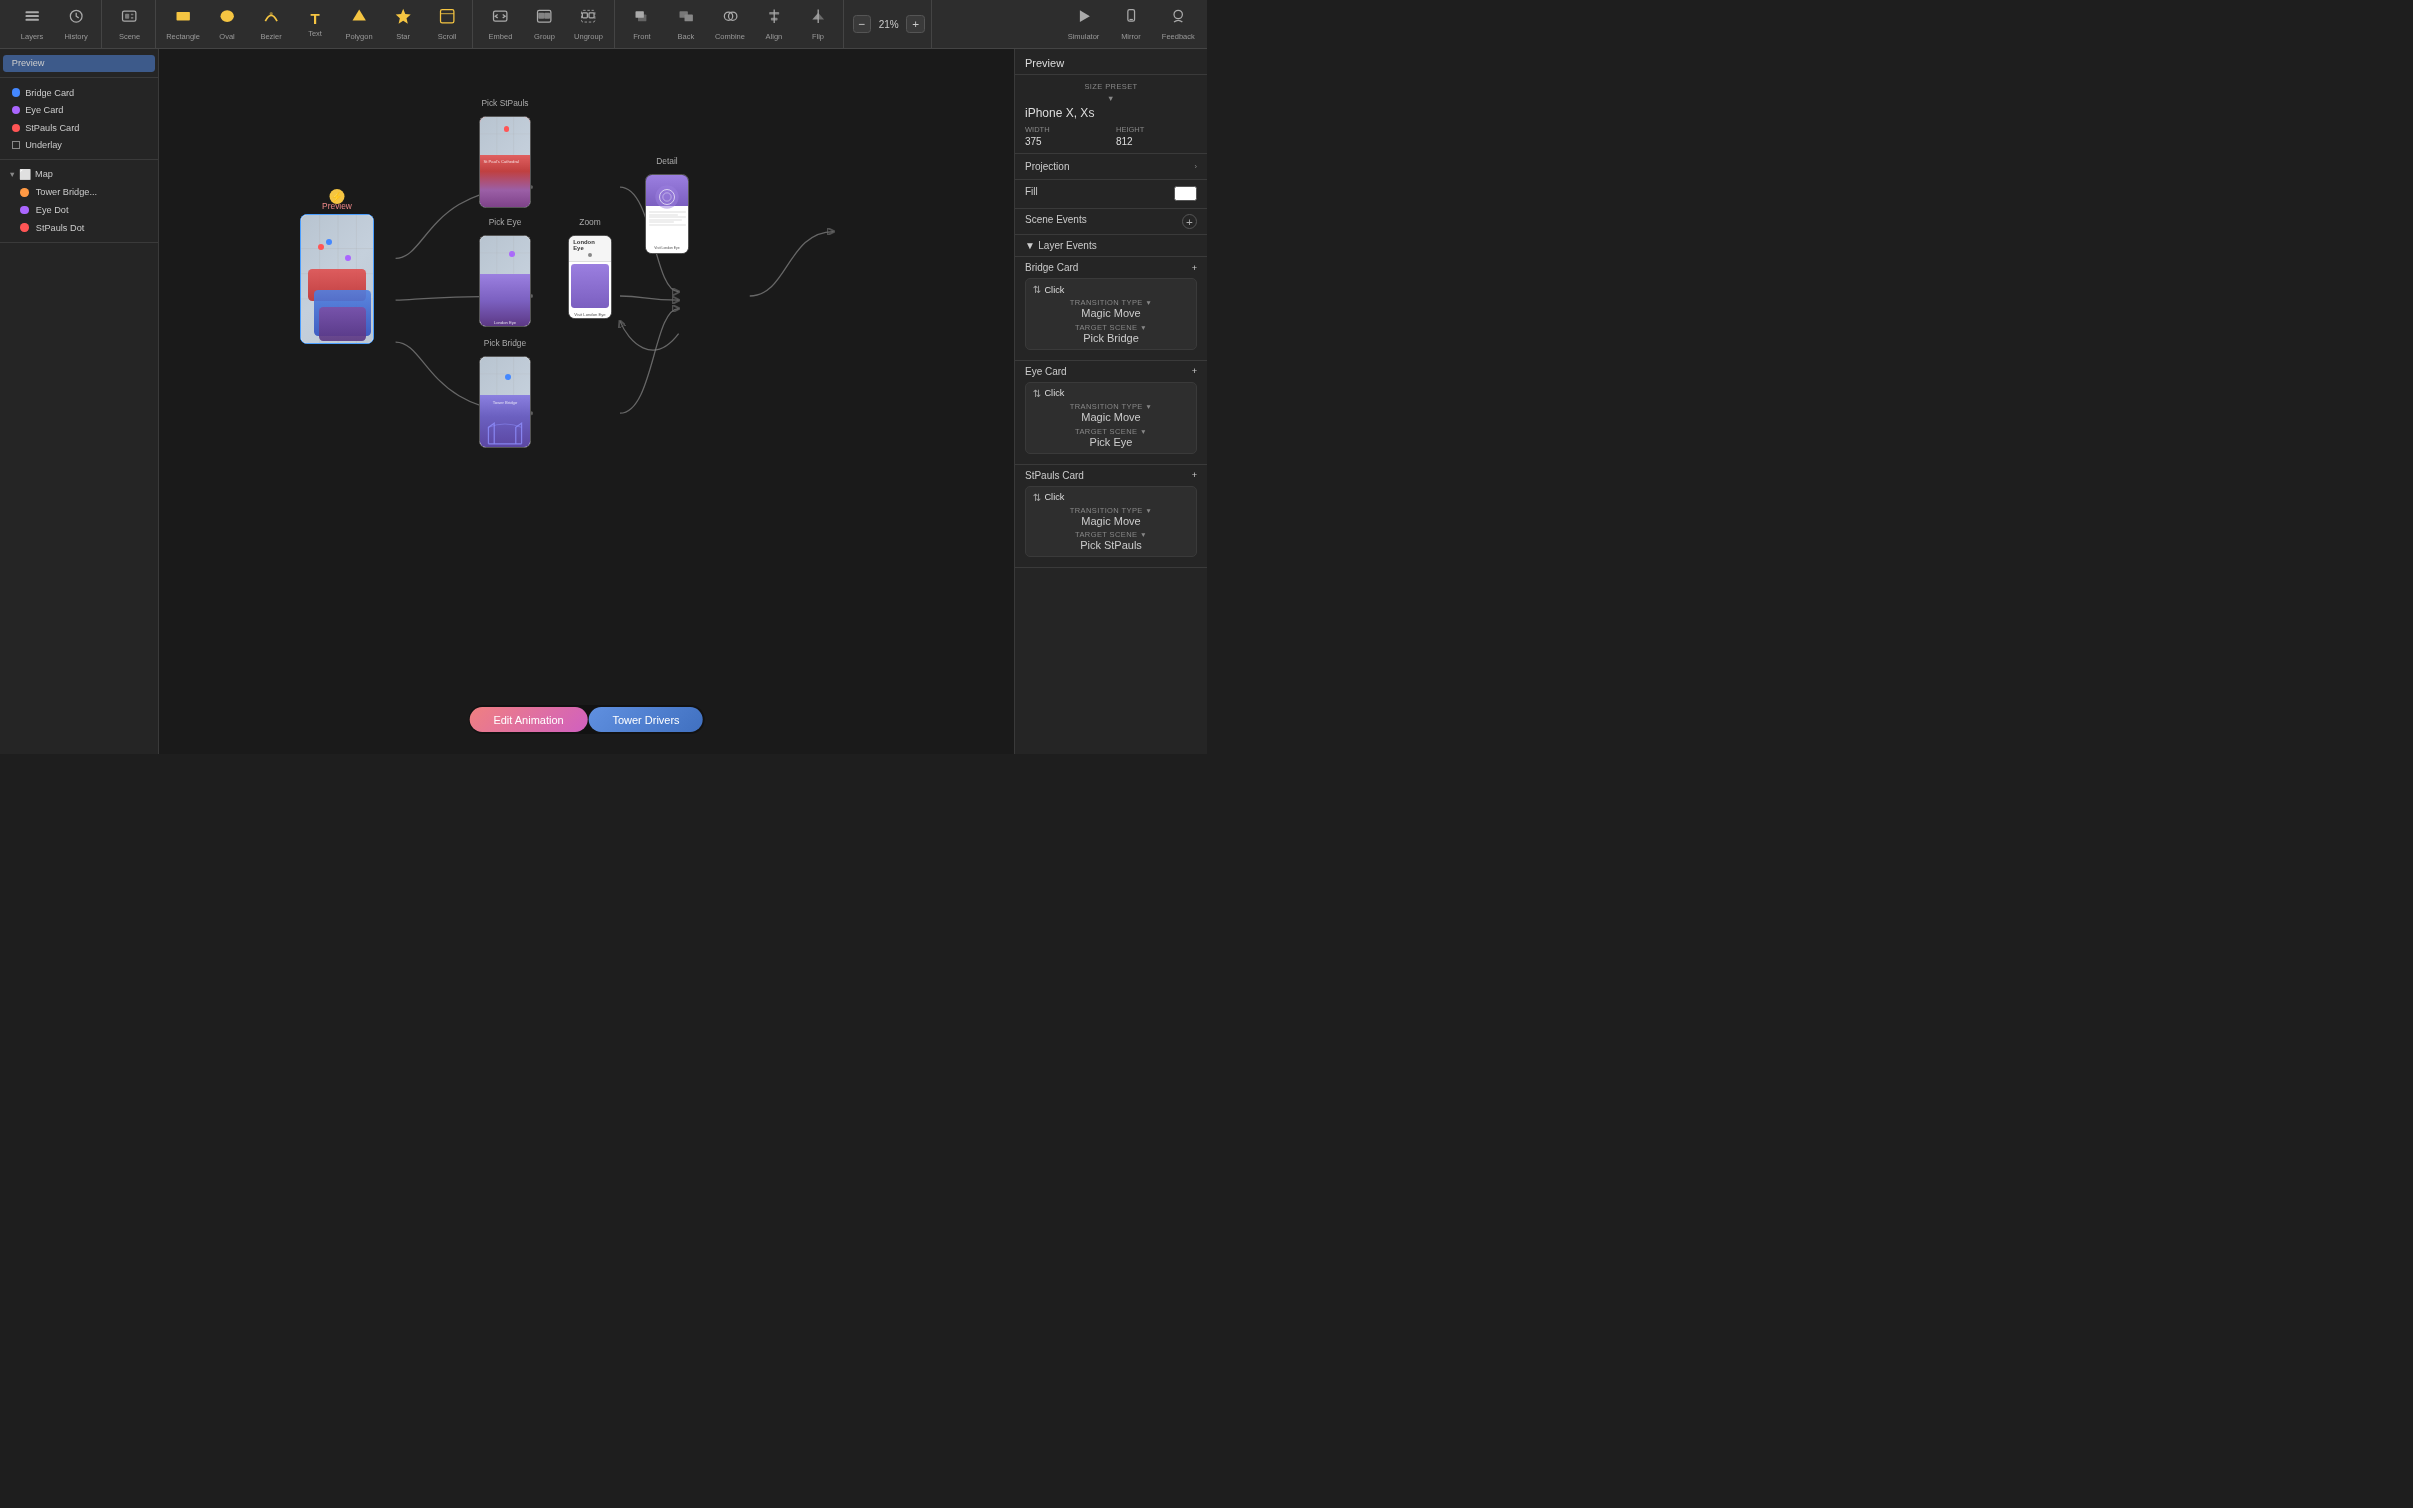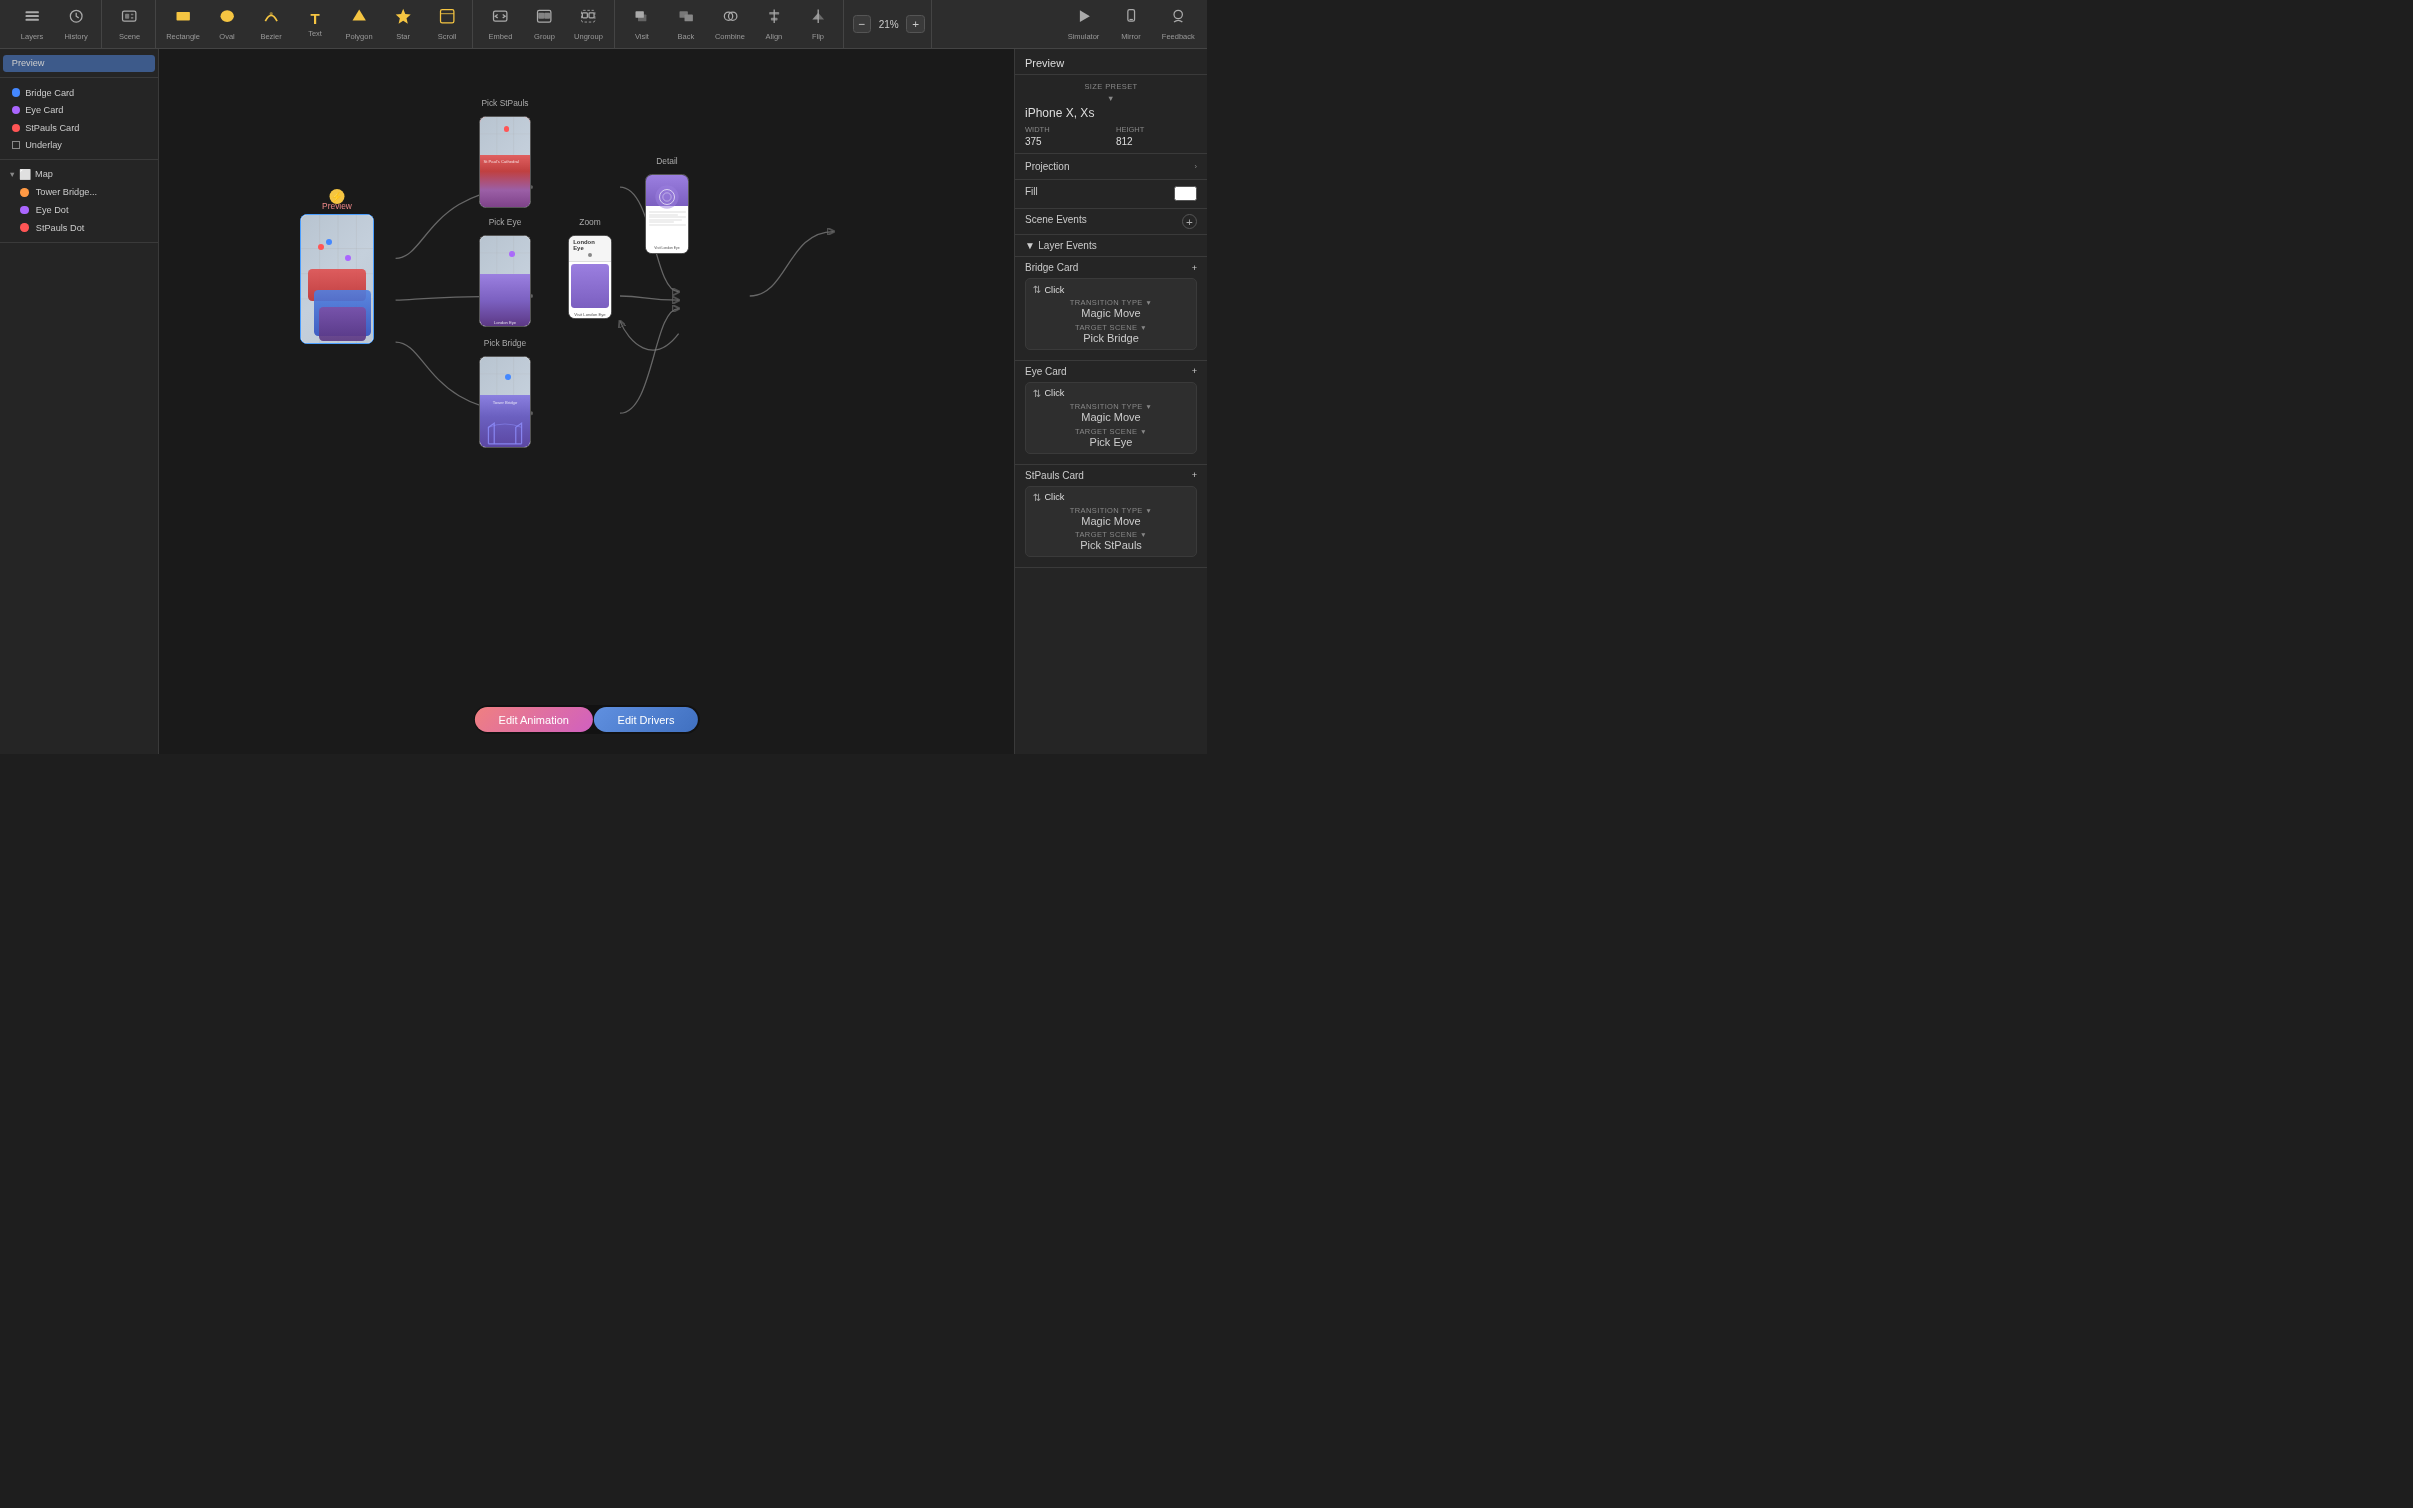--- a/index.html
+++ b/index.html
@@ -545,21 +545,21 @@
   </div>
 
   <div class="toolbar-group">
     <div class="tool-item">
       <span class="icon">
         <svg width="18.4" height="18.4" viewBox="0 0 22 22">
           <rect x="6" y="9" width="10" height="8" rx="1" fill="#888" opacity="0.6"></rect>
           <rect x="3" y="5" width="10" height="8" rx="1" fill="#aaa"></rect>
         </svg>
       </span>
-      <span class="label">Visit</span>
+      <span class="label">Front</span>
     </div>
     <div class="tool-item">
       <span class="icon">
         <svg width="18.4" height="18.4" viewBox="0 0 22 22">
           <rect x="3" y="5" width="10" height="8" rx="1" fill="#aaa" opacity="0.6"></rect>
           <rect x="9" y="9" width="10" height="8" rx="1" fill="#888"></rect>
         </svg>
       </span>
       <span class="label">Back</span>
     </div>
@@ -833,21 +833,21 @@
               <circle cx="18" cy="18" r="5" stroke="#fff" stroke-width="0.8" fill="none" opacity="0.6"></circle>
             </svg>
           </div>
           <div style="position:absolute;bottom:3.4px;left:0;right:0;text-align:center;font-size:3.4px;color:#555;">Visit London Eye</div>
         </div>
       </div>
     </div>
 
     <div class="bottom-bar">
       <button class="bottom-btn primary">Edit Animation</button>
-      <button class="bottom-btn secondary">Edit Drivers</button>
+      <button class="bottom-btn secondary">Tower Drivers</button>
     </div>
   </div>
 
   <div class="right-panel">
     <div class="right-panel-header">Preview</div>
 
     <div class="rp-section">
       <div class="rp-label">
         <span>SIZE PRESET</span>
         <span class="chevron-arrow">▼</span>

